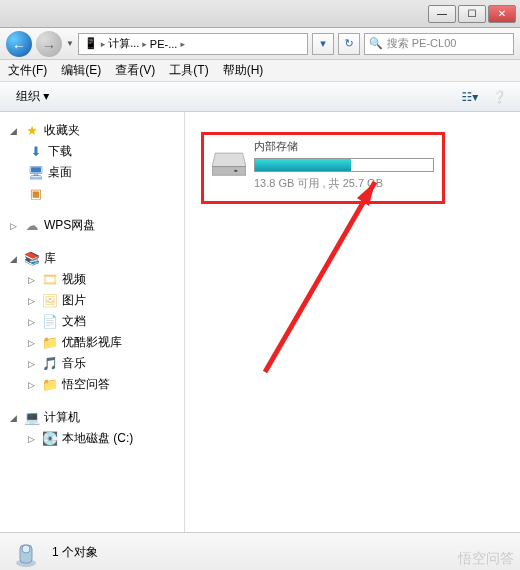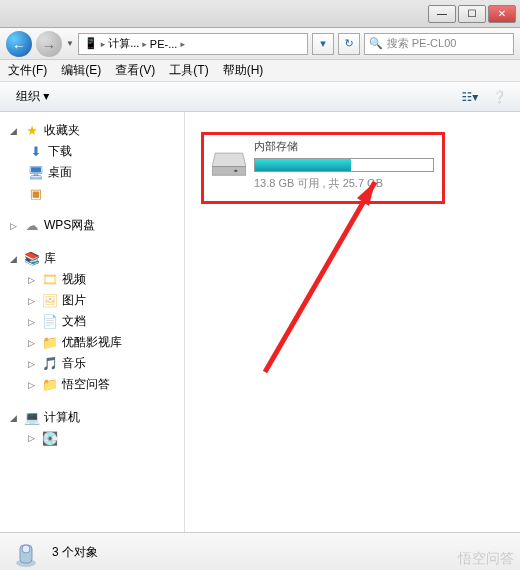--- a/index.html
+++ b/index.html
@@ -181,20 +181,21 @@
 
     <div class="tree-group">
       <div class="tree-item lvl1">
         <span class="expander">◢</span>
         <span class="tree-icon computer">💻</span>
         <span>计算机</span>
       </div>
       <div class="tree-item lvl2">
         <span class="expander">▷</span>
         <span class="tree-icon drive-c">💽</span>
+        <span>本地磁盘 (C:)</span>
       </div>
     </div>
   </div>
 
   <div class="main">
     <div class="highlight-box">
       <div class="storage-item">
         <div class="drive-icon">
           <svg class="drive-svg" viewBox="0 0 40 36">
             <polygon points="4,4 36,4 40,20 0,20" fill="#ddd" stroke="#999" stroke-width="0.8"></polygon>
@@ -219,16 +220,16 @@
 </div>
 
 <div class="statusbar">
   <div class="status-icon">
     <svg width="32" height="32" viewBox="0 0 32 32">
       <ellipse cx="16" cy="26" rx="10" ry="4" fill="#bcd"></ellipse>
       <rect x="10" y="8" width="12" height="18" rx="4" fill="#acd" stroke="#89b"></rect>
       <circle cx="16" cy="12" r="4" fill="#def" stroke="#89b"></circle>
     </svg>
   </div>
-  <span>3 个对象</span>
+  <span>1 个对象</span>
 </div>
 
 <div class="watermark">悟空问答</div>
 
 </body></html>

